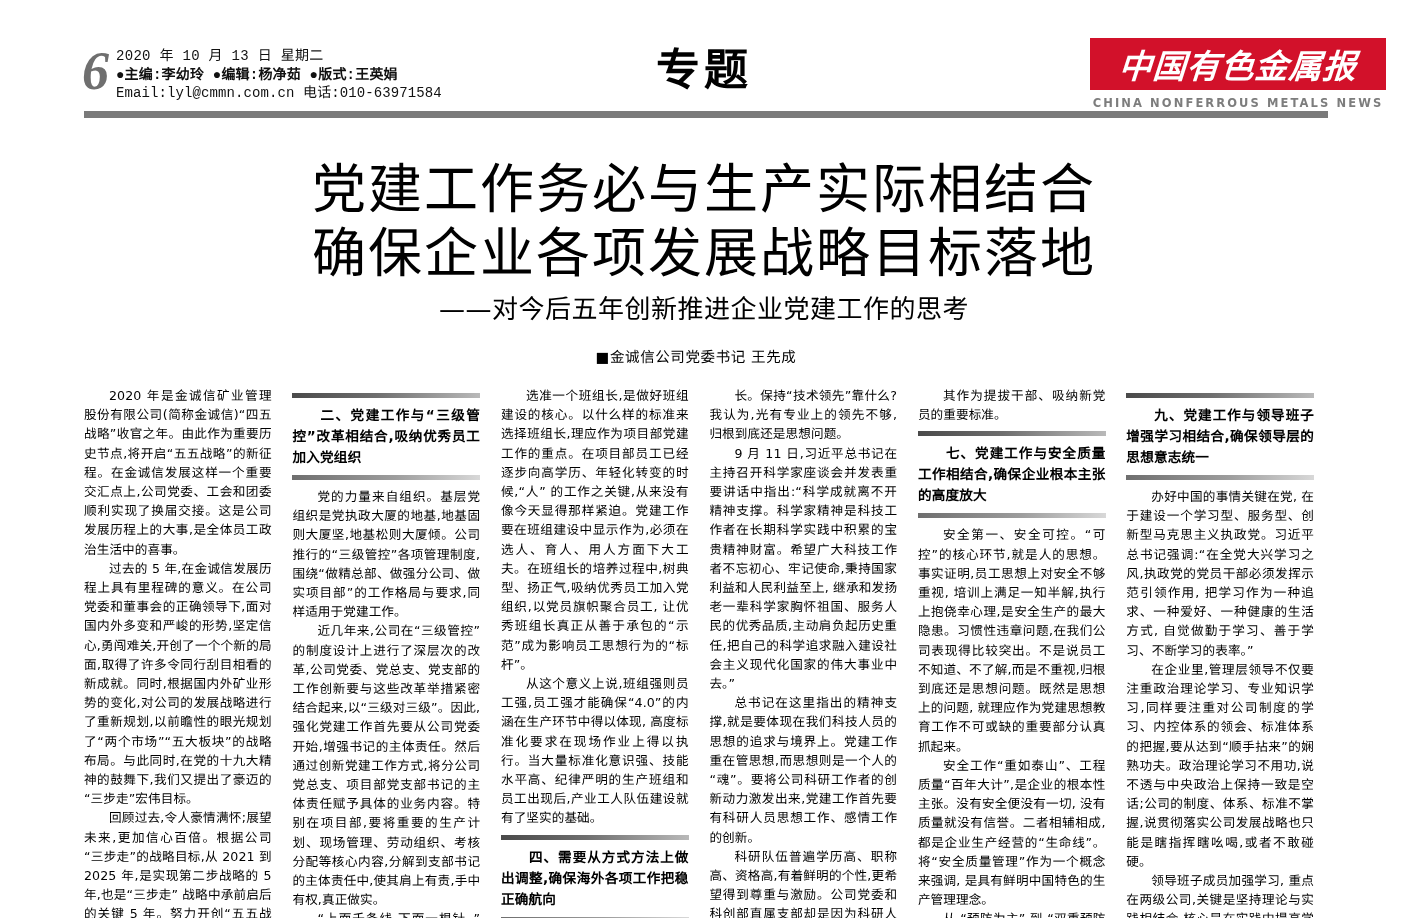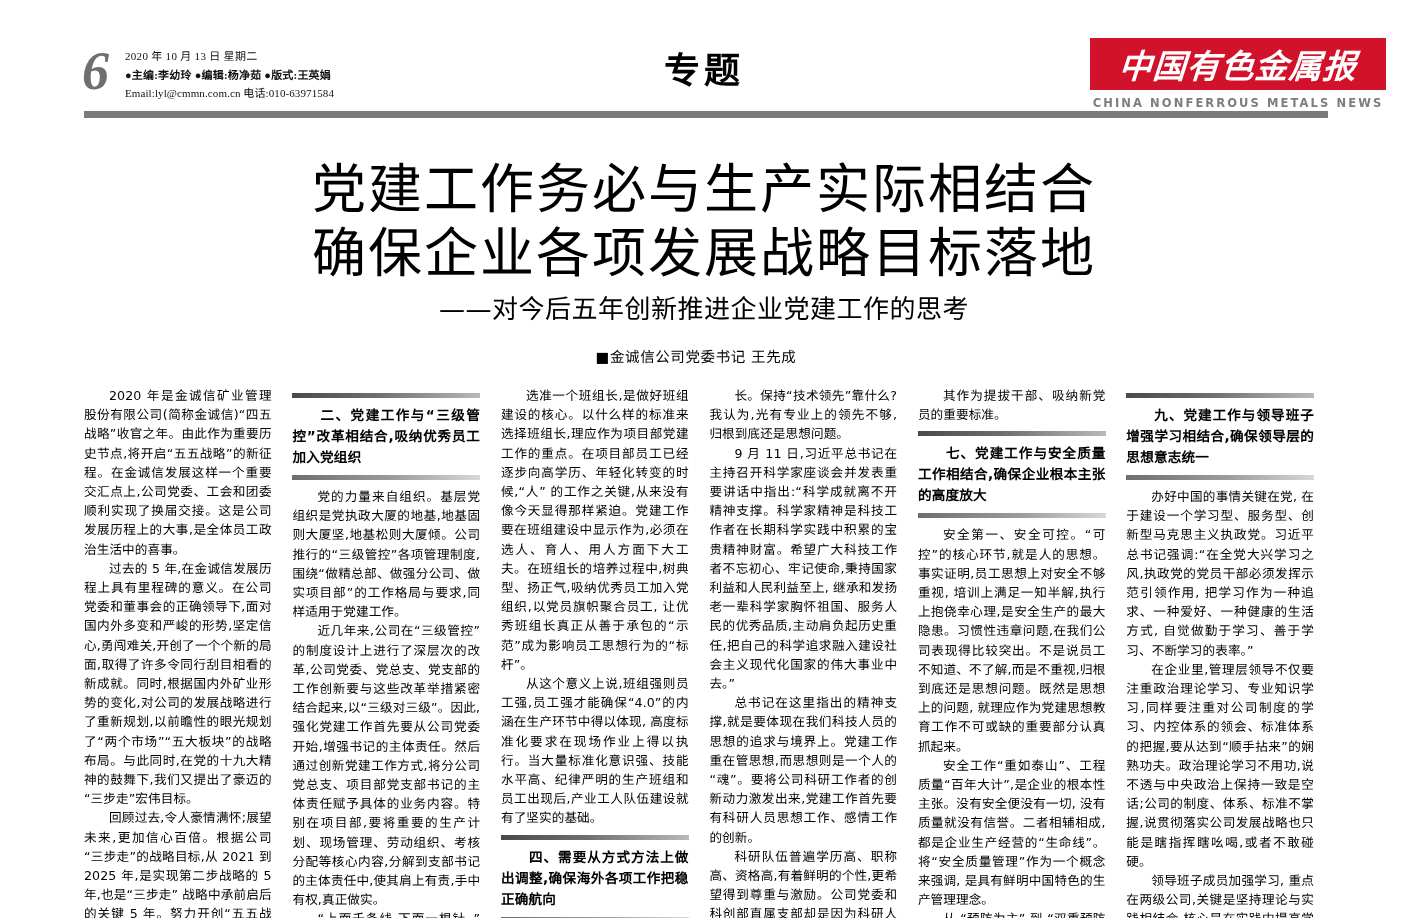--- a/index.html
+++ b/index.html
@@ -18,32 +18,31 @@
   .folio-wrap{
     position:absolute;left:82px;top:44px;display:flex;align-items:flex-start;
   }
   .folio-num{
     font-family:"Liberation Serif","DejaVu Serif",serif;
     font-size:54px;line-height:50px;font-weight:700;color:#6f6f6f;
     letter-spacing:-1px;margin-right:8px;margin-top:2px;
     font-style:italic;
   }
   .folio-lines{
-    font-family:Liberation Serif, serif;
-    font-size:11px;line-height:18.5px;color:#111;white-space:nowrap;
+    font-family:Liberation Mono, monospace;
+    font-size:14px;line-height:18.5px;color:#111;white-space:nowrap;
     padding-top:3px;
-    margin-left:9px;
   }
   .folio-lines .l2{font-weight:700;letter-spacing:.2px;}
   .folio-lines .l1{letter-spacing:.3px;}
   .folio-lines .l3{letter-spacing:.1px;}
   .section-word{
     position:absolute;left:0;top:44px;width:1408px;text-align:center;
     font-family:"DejaVu Serif","Liberation Serif",serif;
-    font-weight:700;font-size:36px;line-height:52px;letter-spacing:4px;
+    font-weight:700;font-size:44px;line-height:52px;letter-spacing:4px;
   }
   .nameplate{
     position:absolute;right:22px;top:38px;width:296px;
   }
   .nameplate-box{
     background:#d2112a;width:296px;height:52px;
     display:flex;align-items:center;justify-content:center;
   }
   .nameplate-cn{
     color:#fff;font-size:33px;font-weight:700;letter-spacing:1px;

